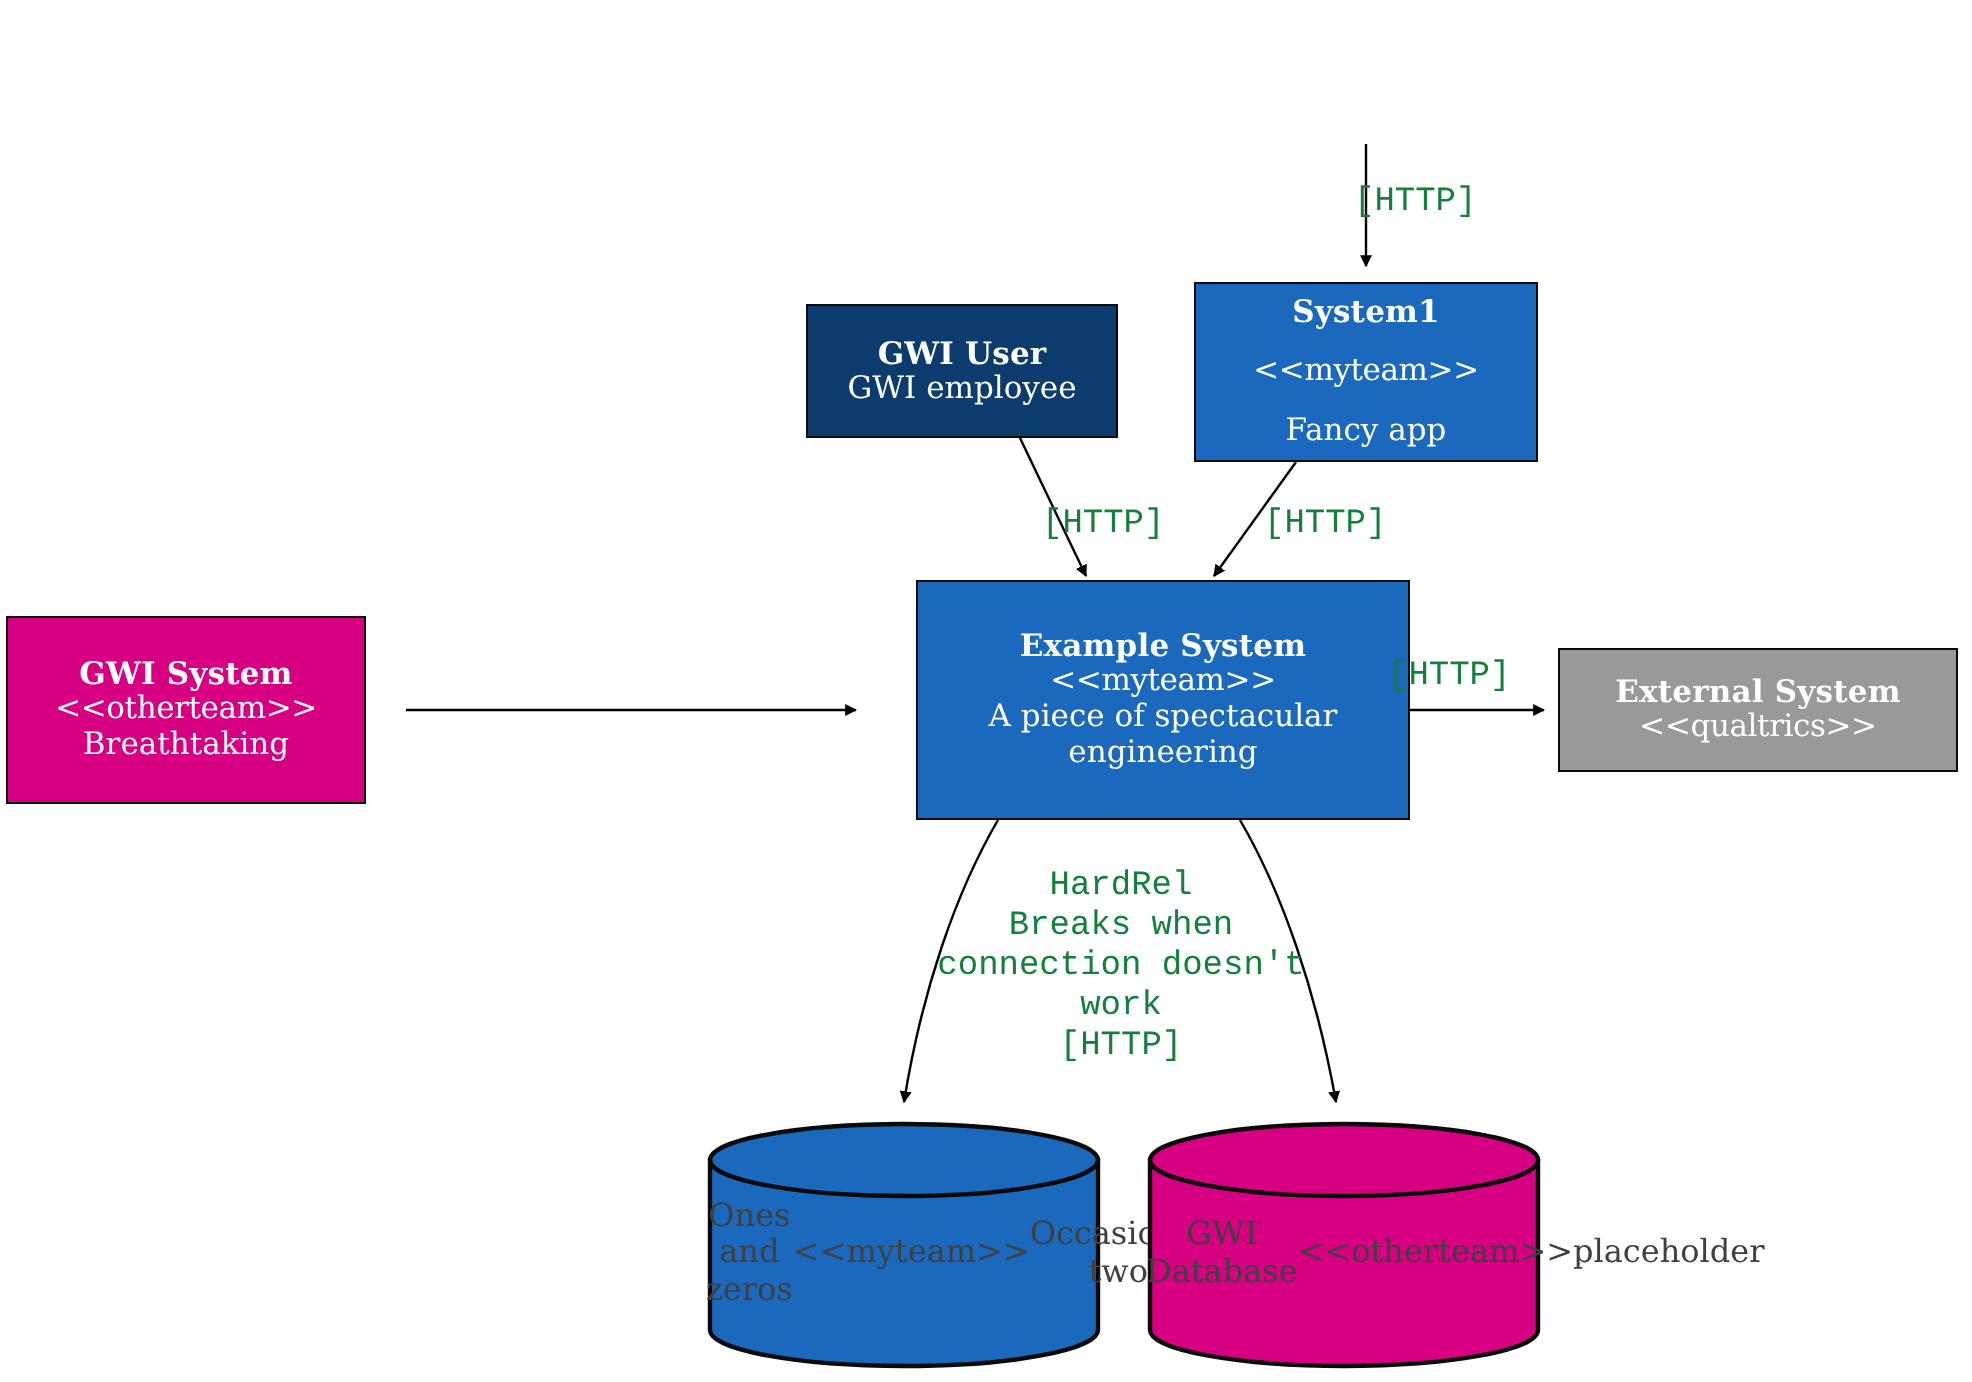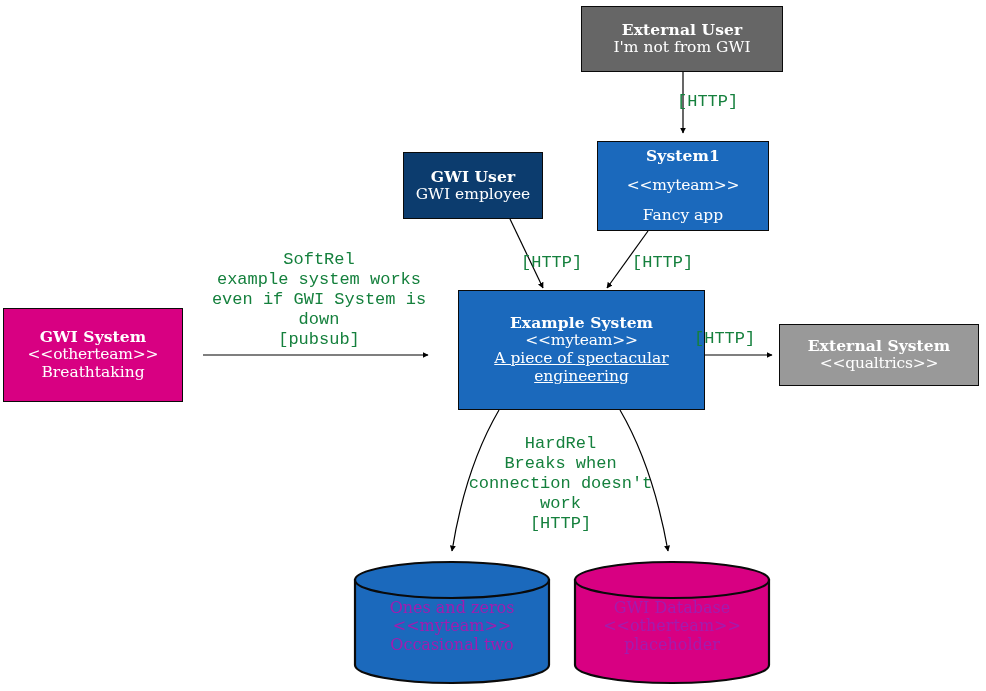--- a/index.html
+++ b/index.html
@@ -56,25 +56,25 @@
   .cyl {
     position: absolute;
   }
   .cyl .cyl-label {
     position: absolute;
     left: 0;
     top: 0;
     width: 100%;
     height: 100%;
     display: flex;
-    flex-direction: column;
+    flex-direction: row;
     align-items: center;
-    justify-content: center;
+    justify-content: flex-start;
     text-align: center;
-    color: #a21caf;
+    color: #404040;
     line-height: 1.16;
     padding-top: 8px;
     box-sizing: border-box;
   }
   .edge-label {
     position: absolute;
     color: #15803d;
     font-size: 17px;
     line-height: 1.17;
     text-align: center;
@@ -116,46 +116,42 @@
 
     <g>
       <path d="M 499,410 C 478,446 461,495 452,551" stroke="#000000" stroke-width="1.2" fill="none" marker-end="url(#arrow)"></path>
     </g>
 
     <g>
       <path d="M 620,410 C 641,446 658,495 668,551" stroke="#000000" stroke-width="1.2" fill="none" marker-end="url(#arrow)"></path>
     </g>
   </svg>
 
-  <div class="node box" style="left:581px; top:6px; width:202px; height:66px; background:#666666;">
-    <div class="n-title">External User</div>
-    <div class="n-desc">I'm not from GWI</div>
-  </div>
 
   <div class="node box" style="left:597px; top:141px; width:172px; height:90px; background:#1B69BC;gap:12px;">
     <div class="n-title">System1</div>
     <div class="n-stereo">&lt;&lt;myteam&gt;&gt;</div>
     <div class="n-desc">Fancy app</div>
   </div>
 
-  <div class="node box" style="left:403px; top:152px; width:140px; height:67px; background:#0C3C6E;">
+  <div class="node box" style="left:403px; top:152px; width:156px; height:67px; background:#0C3C6E;">
     <div class="n-title">GWI User</div>
     <div class="n-desc">GWI employee</div>
   </div>
 
   <div class="node box" style="left:3px; top:308px; width:180px; height:94px; background:#D80082;">
     <div class="n-title">GWI System</div>
     <div class="n-stereo">&lt;&lt;otherteam&gt;&gt;</div>
     <div class="n-desc">Breathtaking</div>
   </div>
 
   <div class="node box" style="left:438px; top:290px; width:247px; height:120px; background:#1B69BC;margin-left:20px;">
     <div class="n-title">Example System</div>
     <div class="n-stereo">&lt;&lt;myteam&gt;&gt;</div>
-    <div class="n-desc" style="max-width:215px;text-decoration:underline;">A piece of spectacular engineering</div>
+    <div class="n-desc" style="max-width:215px;">A piece of spectacular engineering</div>
   </div>
 
   <div class="node box" style="left:779px; top:324px; width:200px; height:62px; background:#999999;">
     <div class="n-title">External System</div>
     <div class="n-stereo">&lt;&lt;qualtrics&gt;&gt;</div>
   </div>
 
   <div class="cyl" style="left:353px; top:560px; width:198px; height:125px;">
     <svg width="198" height="125" viewBox="0 0 198 125">
       <path d="M 2,20 L 2,105 A 97,18 0 0 0 196,105 L 196,20 Z" fill="#1B69BC" stroke="#0a0a0a" stroke-width="2.2"></path>
@@ -179,25 +175,20 @@
       <div class="n-desc">placeholder</div>
     </div>
   </div>
 
   <div class="edge-label" style="left:677px; top:92px; width:160px; text-align:left;">[HTTP]</div>
 
   <div class="edge-label" style="left:521px; top:253px; width:120px; text-align:left;">[HTTP]</div>
 
   <div class="edge-label" style="left:632px; top:253px; width:120px; text-align:left;">[HTTP]</div>
 
-  <div class="edge-label" style="left:208px; top:250px; width:222px; text-align:center;">SoftRel
-example system works
-even if GWI System is
-down
-[pubsub]</div>
 
   <div class="edge-label" style="left:694px; top:329px; width:110px; text-align:left;">[HTTP]</div>
 
   <div class="edge-label" style="left:452px; top:434px; width:217px; text-align:center;">HardRel
 Breaks when
 connection doesn't
 work
 [HTTP]</div>
 
 </div>

